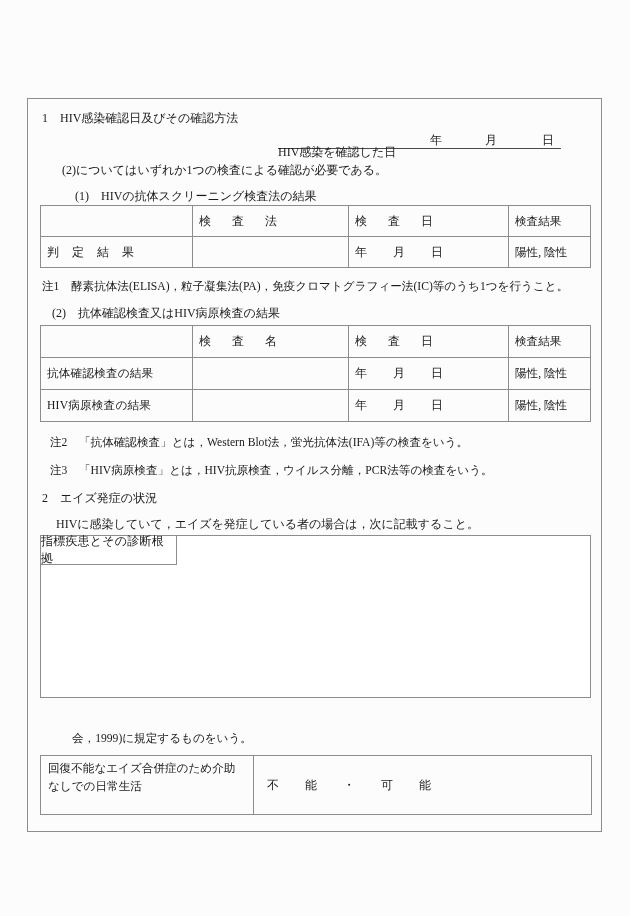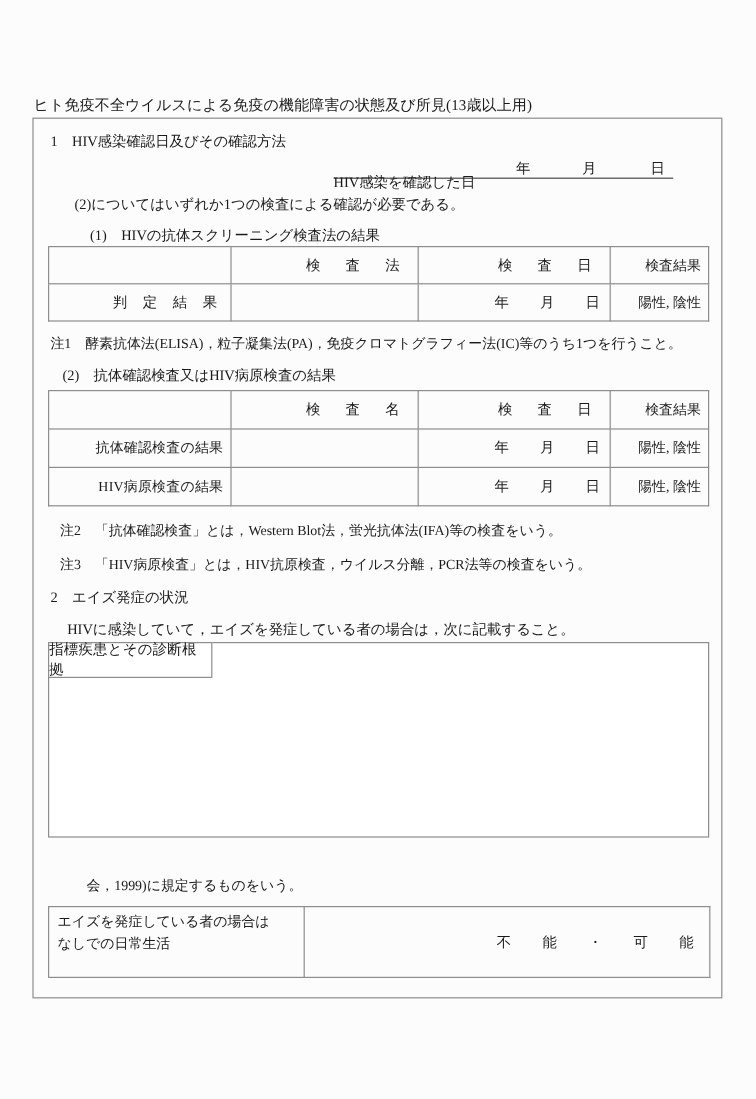--- a/index.html
+++ b/index.html
@@ -80,21 +80,21 @@
   table.grid {
     position: absolute;
     border-collapse: collapse;
     table-layout: fixed;
     font-size: 12px;
   }
   table.grid td {
     border: 1px solid #8d8d8d;
     padding: 0 6px;
     vertical-align: middle;
-    text-align: right;
+    text-align: left;
     color: #1a1a1a;
   }
   td.blank { }
   .spaced {
     letter-spacing: 5px;
     padding-left: 5px;
   }
   .spaced-wide {
     letter-spacing: 9px;
     padding-left: 9px;
@@ -175,21 +175,20 @@
   #table-adl .c2 .opts {
     letter-spacing: 7px;
     padding-left: 7px;
   }
 </style>
 </head>
 <body>
 
 <div class="page">
 
-  <div class="doc-title">ヒト免疫不全ウイルスによる免疫の機能障害の状態及び所見(13歳以上用)</div>
 
   <div class="frame"></div>
 
   <div class="line sec-head" style="left:42px; top:112px;">1　HIV感染確認日及びその確認方法</div>
 
   <div class="date-line">
     <span class="lbl">HIV感染を確認した日</span>
     <span class="y">年</span>
     <span class="m">月</span>
     <span class="d">日</span>
@@ -275,21 +274,21 @@
   <div class="line note" style="left:72px; top:733px;">会，1999)に規定するものをいう。</div>
 
   <table class="grid" id="table-adl">
     <colgroup>
         <col class="c1">
         <col class="c2">
       </colgroup>
     <tbody>
       <tr>
         <td class="c1">
-          <div>エイズを発症している者の場合は</div>
+          <div>回復不能なエイズ合併症のため介助</div>
           <div>なしでの日常生活</div>
         </td>
         <td class="c2">
           <span class="opts">不　能　・　可　能</span>
         </td>
       </tr>
     </tbody>
   </table>
 
 </div>

